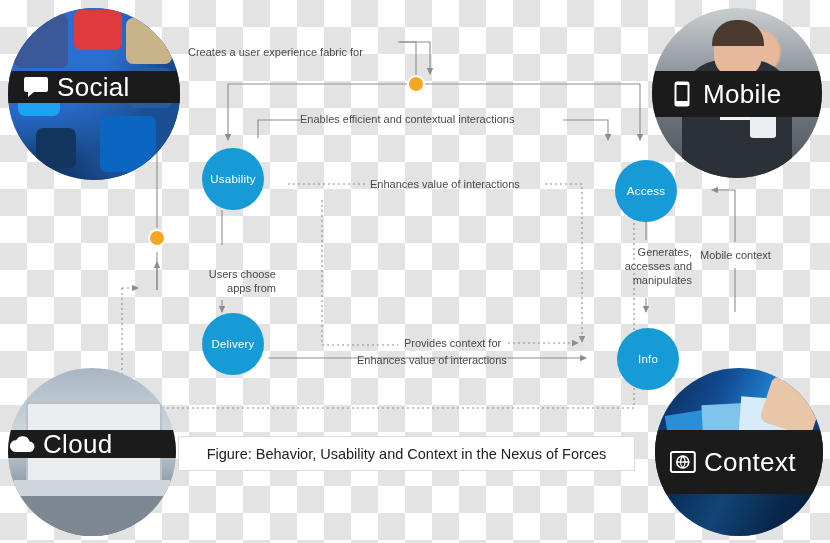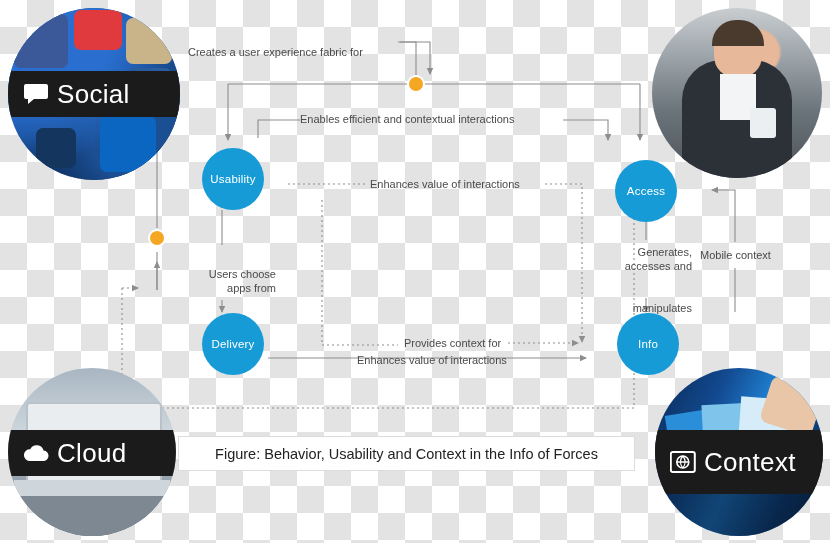--- a/index.html
+++ b/index.html
@@ -165,81 +165,90 @@
 
 <div class="lbl" style="left:300px;top:112px;">Enables efficient and contextual interactions</div>
 
 <div class="lbl" style="left:370px;top:177px;">Enhances value of interactions</div>
 
 <div class="lbl c" style="left:190px;top:267px;width:86px;">Users choose</div>
 <div class="lbl c" style="left:190px;top:281px;width:86px;">apps from</div>
 
 <div class="lbl c" style="left:600px;top:245px;width:92px;">Generates,</div>
 <div class="lbl c" style="left:600px;top:259px;width:92px;">accesses and</div>
-<div class="lbl c" style="left:600px;top:273px;width:92px;margin-top:28px;">manipulates</div>
+<div class="lbl c" style="left:600px;top:273px;width:92px;">manipulates</div>
 
 <div class="lbl" style="left:700px;top:248px;">Mobile context</div>
 
 <div class="lbl" style="left:404px;top:336px;">Provides context for</div>
 
 <div class="lbl" style="left:357px;top:353px;">Enhances value of interactions</div>
 
 <div class="dot" style="left:409px;top:77px;"></div>
 <div class="dot" style="left:150px;top:231px;"></div>
 
 <div class="node" style="left:202px;top:148px;width:62px;height:62px;">
   <span>Usability</span>
 </div>
 <div class="node" style="left:615px;top:160px;width:62px;height:62px;">
   <span>Access</span>
 </div>
 <div class="node" style="left:202px;top:313px;width:62px;height:62px;">
   <span>Delivery</span>
 </div>
-<div class="node" style="left:617px;top:313px;width:62px;height:62px;">
+<div class="node" style="left:617px;top:328px;width:62px;height:62px;">
   <span>Info</span>
 </div>
 
 <div class="photo-circle" style="left:8px;top:8px;width:172px;height:172px;">
   <div class="social-bg">
     <div class="sq" style="left:6px;top:6px;width:54px;height:54px;background:#3b5998;"></div>
     <div class="sq" style="left:66px;top:2px;width:48px;height:40px;background:#e03a3e;"></div>
     <div class="sq" style="left:118px;top:10px;width:46px;height:46px;background:#c9b48a;"></div>
     <div class="sq" style="left:10px;top:66px;width:42px;height:42px;background:#1da1f2;"></div>
     <div class="sq" style="left:92px;top:108px;width:56px;height:56px;background:#0b66c2;"></div>
     <div class="sq" style="left:28px;top:120px;width:40px;height:40px;background:#14365e;"></div>
     <div class="sq" style="left:120px;top:60px;width:44px;height:40px;background:#2a5d9f;"></div>
   </div>
-  <div class="pc-label" style="top:63px;height:46px;padding-left:14px;">
+  <div class="pc-label" style="top:63px;height:32px;padding-left:14px;">
     <span class="gl">
       <svg width="26" height="22" viewBox="0 0 26 22">
         <path d="M3 1h20a2 2 0 0 1 2 2v11a2 2 0 0 1-2 2H11l-6 5v-5H3a2 2 0 0 1-2-2V3a2 2 0 0 1 2-2z" fill="#ffffff"></path>
       </svg>
     </span>
     <span class="tx">Social</span>
   </div>
 </div>
 
 <div class="photo-circle" style="left:652px;top:8px;width:170px;height:170px;">
   <div class="mobile-bg">
     <div style="position:absolute;left:30px;top:52px;width:110px;height:120px;background:#2c3138;border-radius:40px 40px 0 0;"></div>
     <div style="position:absolute;left:62px;top:18px;width:48px;height:52px;background:#e7b99a;border-radius:22px;"></div>
     <div style="position:absolute;left:60px;top:12px;width:52px;height:26px;background:#4a3a2e;border-radius:24px 24px 0 0;"></div>
     <div style="position:absolute;left:68px;top:66px;width:36px;height:46px;background:#f2f4f6;"></div>
     <div style="position:absolute;left:98px;top:100px;width:26px;height:30px;background:#eceff1;border-radius:3px;"></div>
   </div>
+  <div class="pc-label" style="top:63px;height:46px;padding-left:16px;">
+    <span class="gl">
+      <svg width="16" height="26" viewBox="0 0 16 26">
+        <rect x="0.5" y="0.5" width="15" height="25" rx="2.5" fill="#ffffff"></rect>
+        <rect x="2.5" y="4" width="11" height="16" fill="#1b1b1b"></rect>
+      </svg>
+    </span>
+    <span class="tx">Mobile</span>
+  </div>
 </div>
 
 <div class="photo-circle" style="left:8px;top:368px;width:168px;height:168px;">
   <div class="cloud-bg">
     <div style="position:absolute;left:18px;top:34px;width:132px;height:78px;background:#e9edf0;border:2px solid #b9c2c9;border-radius:4px;"></div>
     <div style="position:absolute;left:6px;top:112px;width:156px;height:16px;background:#cfd6db;"></div>
     <div style="position:absolute;left:0;top:128px;width:168px;height:40px;background:#7d8892;"></div>
   </div>
-  <div class="pc-label" style="top:62px;height:46px;padding-left:14px;">
+  <div class="pc-label" style="top:62px;height:28px;padding-left:0;">
     <span class="gl">
       <svg width="28" height="20" viewBox="0 0 28 20">
         <path d="M7.5 18h13.5a5.2 5.2 0 0 0 .6-10.4A7.2 7.2 0 0 0 8.2 6.2 5.9 5.9 0 0 0 7.5 18z" fill="#ffffff"></path>
       </svg>
     </span>
     <span class="tx">Cloud</span>
   </div>
 </div>
 
 <div class="photo-circle" style="left:655px;top:368px;width:168px;height:168px;">
@@ -256,14 +265,14 @@
         <rect x="0.8" y="2" width="24" height="20" rx="2" fill="none" stroke="#ffffff" stroke-width="2"></rect>
         <circle cx="12.8" cy="12" r="6" fill="none" stroke="#ffffff" stroke-width="1.6"></circle>
         <path d="M6.8 12h12M12.8 6c3 3.6 3 8.4 0 12M12.8 6c-3 3.6-3 8.4 0 12" fill="none" stroke="#ffffff" stroke-width="1.3"></path>
       </svg>
     </span>
     <span class="tx">Context</span>
   </div>
 </div>
 
 <div class="caption">
-  <span>Figure: Behavior, Usability and Context in the Info of Forces</span>
+  <span>Figure: Behavior, Usability and Context in the Nexus of Forces</span>
 </div>
 
 </body></html>

